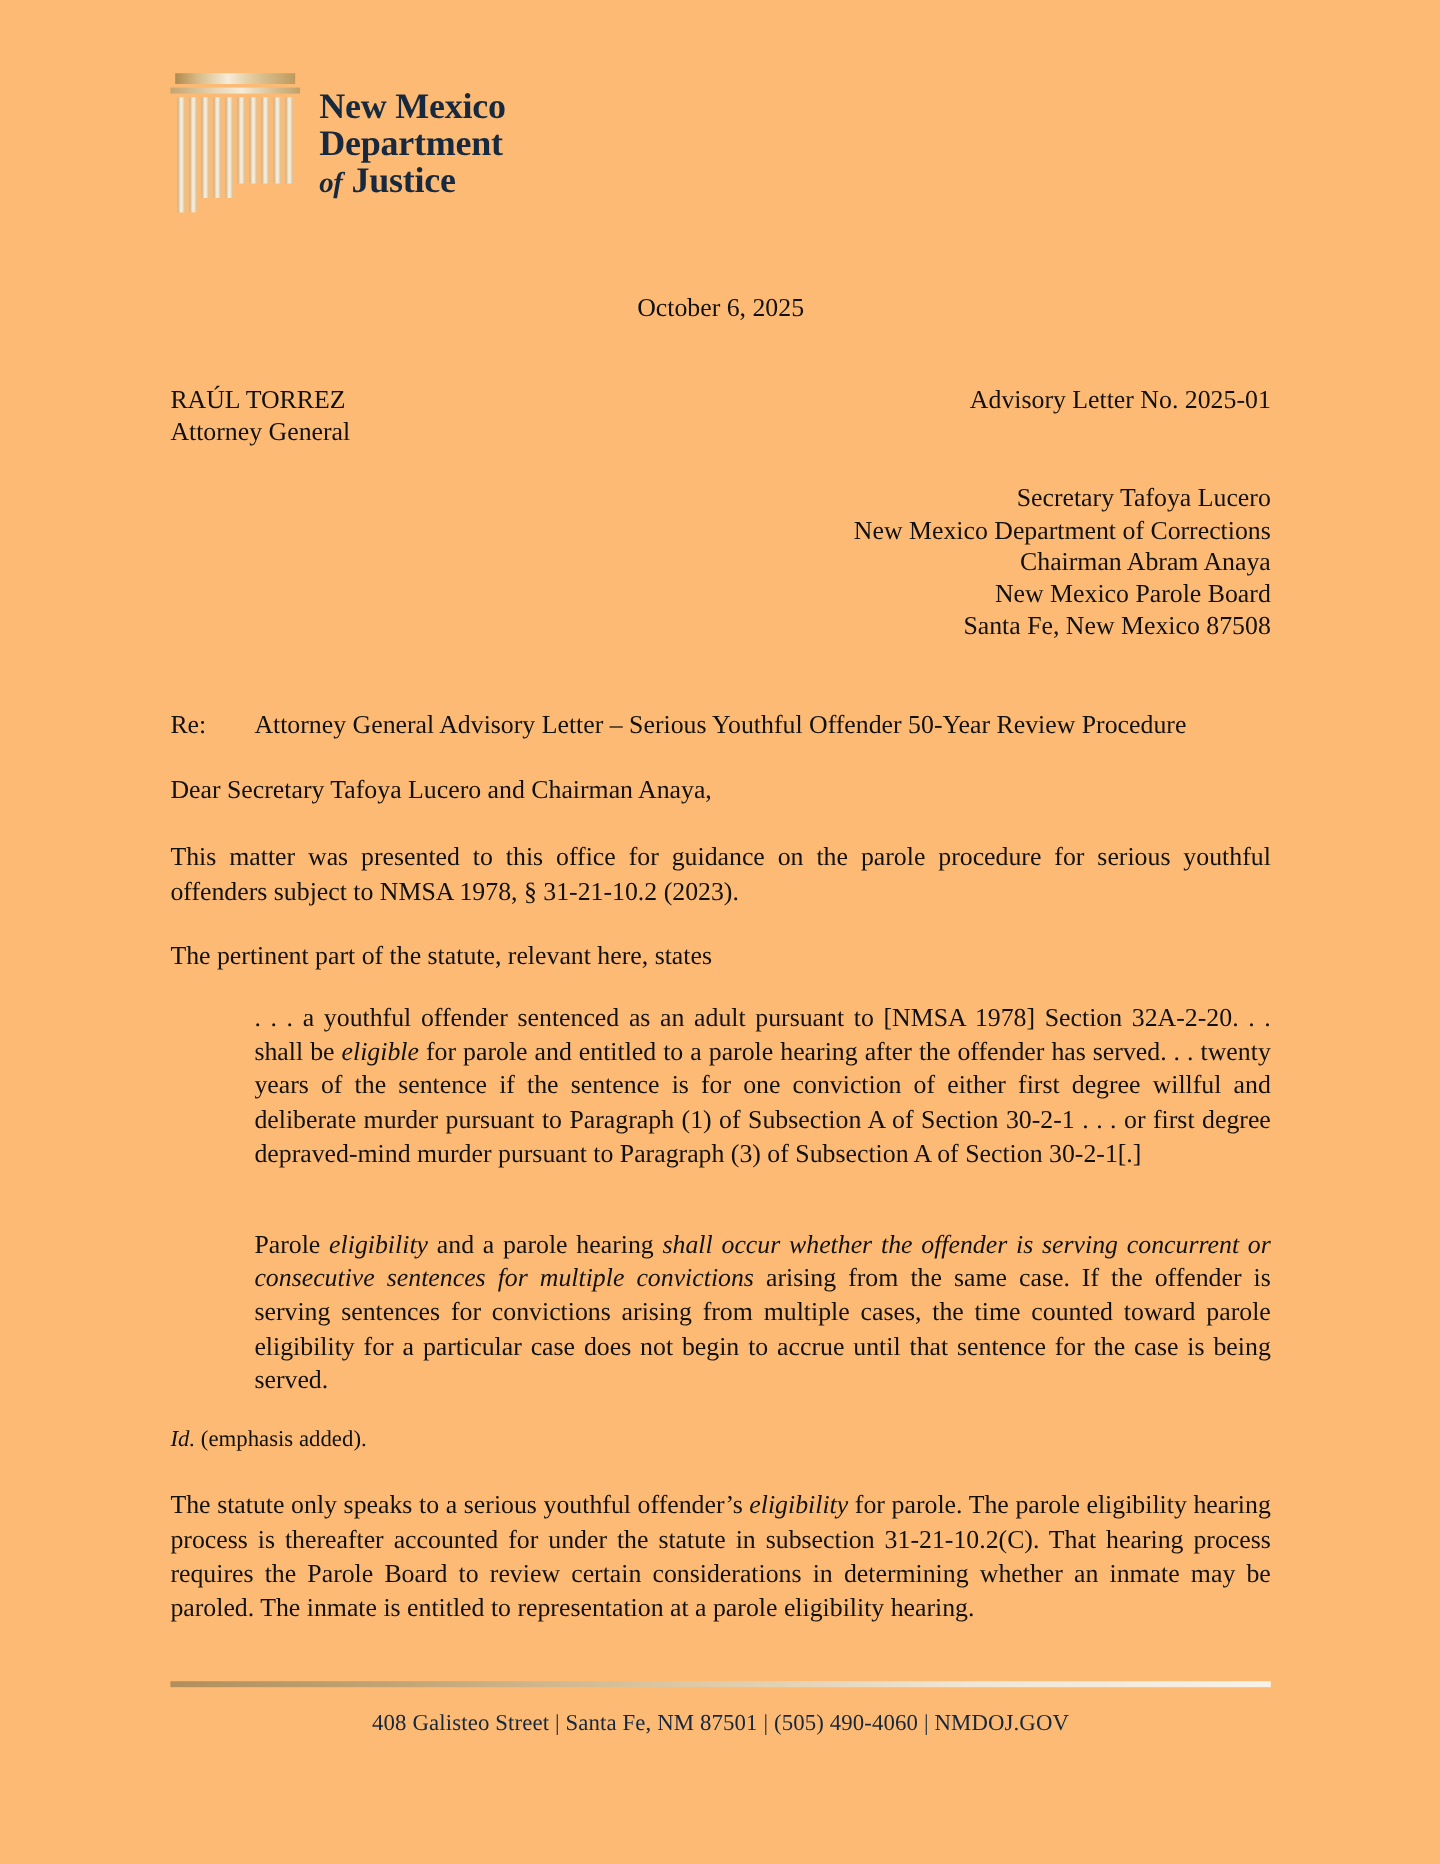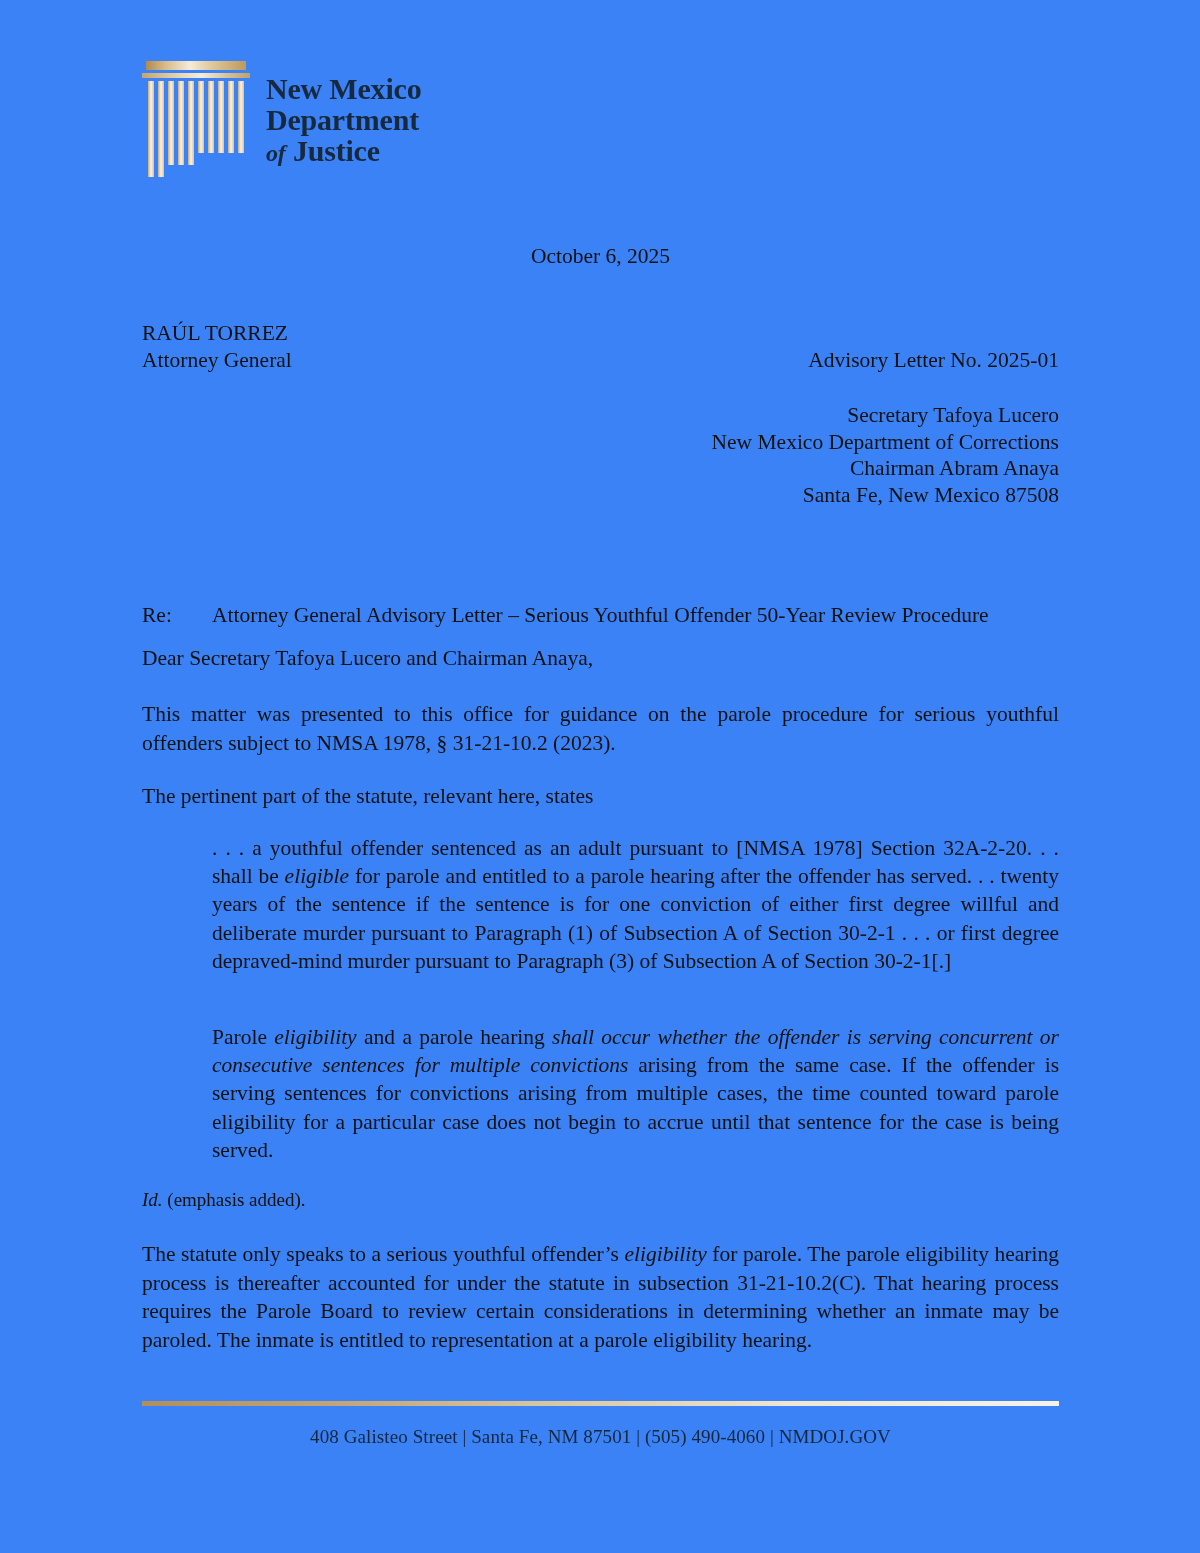--- a/index.html
+++ b/index.html
@@ -13,21 +13,21 @@
     height: 1553px;
     position: relative;
     font-family: "Liberation Serif", "DejaVu Serif", serif;
     color: #111111;
     overflow: hidden;
   }
 
   .page {
     position: absolute;
     inset: 0;
-    background: #3b82f6;
+    background: #fdba74;
     text-decoration: underline;
   }
 
   
   .letterhead {
     position: absolute;
     left: 142px;
     top: 55px;
     display: flex;
     align-items: flex-start;
@@ -108,21 +108,21 @@
     font-size: 21.5px;
   }
 
   .ag-block {
     position: absolute;
     left: 0;
     top: 320px;
     width: 917px;
     display: flex;
     justify-content: space-between;
-    align-items: flex-end;
+    align-items: flex-start;
     gap: 18px;
   }
   .ag-left div, .ag-right {
     font-size: 21.5px;
     line-height: 27px;
   }
 
   .addr-block {
     position: absolute;
     left: 0;
@@ -137,21 +137,20 @@
   }
 
   .re-line {
     position: absolute;
     left: 0;
     top: 591px;
     width: 917px;
     font-size: 21.5px;
     display: flex;
     white-space: nowrap;
-    margin-top: 11px;
   }
   .re-label { width: 70px; flex: none; }
 
   .salutation {
     position: absolute;
     left: 0;
     top: 645px;
     width: 917px;
     font-size: 21.5px;
   }
@@ -258,20 +257,21 @@
         <div>RAÚL TORREZ</div>
         <div>Attorney General</div>
       </div>
       <div class="ag-right">Advisory Letter No. 2025-01</div>
     </div>
 
     <div class="addr-block" id="addr-block">
         <div>Secretary Tafoya Lucero</div>
         <div>New Mexico Department of Corrections</div>
         <div>Chairman Abram Anaya</div>
+        <div>New Mexico Parole Board</div>
         <div>Santa Fe, New Mexico 87508</div>
       </div>
 
     <div class="re-line">
       <span class="re-label">Re:</span>
       <span>Attorney General Advisory Letter – Serious Youthful Offender 50-Year Review Procedure</span>
     </div>
 
     <div class="salutation">Dear Secretary Tafoya Lucero and Chairman Anaya,</div>
 

